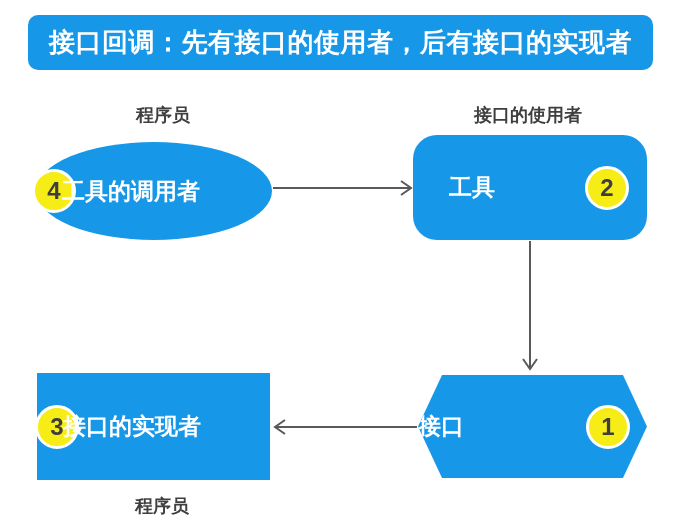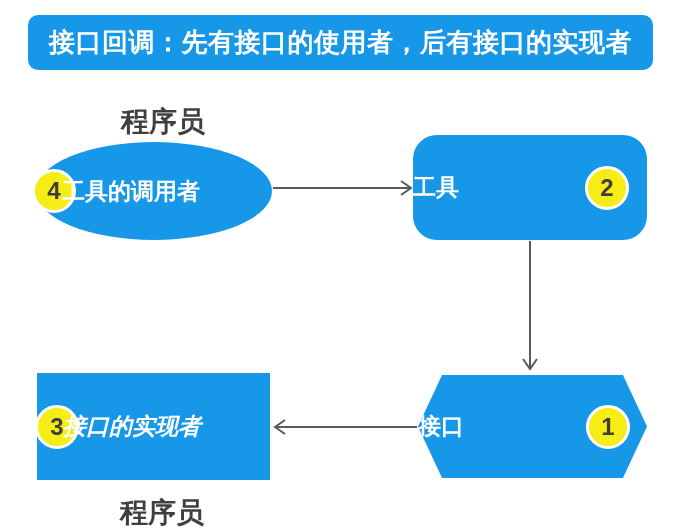--- a/index.html
+++ b/index.html
@@ -30,21 +30,21 @@
     align-items: center;
     justify-content: center;
     letter-spacing: 0.5px;
     white-space: nowrap;
   }
   .caption {
     position: absolute;
     width: 220px;
     text-align: center;
     color: #3F3F3F;
-    font-size: 28px;
+    font-size: 18px;
     font-weight: bold;
   }
   .node {
     position: absolute;
     background: #1797E8;
     color: #ffffff;
     font-weight: bold;
     font-size: 23px;
   }
   .node .label-wrap {
@@ -66,21 +66,21 @@
   }
   .hexagon {
     left: 418px; top: 375px;
     width: 229px; height: 103px;
     clip-path: polygon(0% 50%, 10.5% 0%, 89.5% 0%, 100% 50%, 89.5% 100%, 10.5% 100%);
   }
   .sharp-rect {
     left: 37px; top: 373px;
     width: 233px; height: 107px;
   }
-  .sharp-rect .label-wrap { padding-left: 26px; font-style: italic; }
+  .sharp-rect .label-wrap { padding-left: 26px; }
   .badge {
     position: absolute;
     width: 38px; height: 38px;
     background: #F6EC16;
     border: 3px solid #ffffff;
     border-radius: 50%;
     color: #3E3E3E;
     font-size: 24px;
     font-weight: bold;
     display: flex;
@@ -107,31 +107,32 @@
 <body>
 
 <div id="canvas">
 
   <div class="title-banner">
     <span>接口回调：先有接口的使用者，后有接口的实现者</span>
   </div>
 
   <div class="caption" style="left: 53px; top: 103px;">程序员</div>
 
+  <div class="caption" style="left: 418px; top: 103px;">接口的使用者</div>
 
   <div class="node ellipse">
     <div class="badge badge-left">4</div>
     <div class="label-wrap">
       <span>工具的调用者</span>
     </div>
   </div>
 
   <div class="node round-rect">
     <div class="badge badge-right">2</div>
-    <div class="label-wrap" style="padding-right: 64px;">
+    <div class="label-wrap" style="padding-right: 64px; margin-left: 36px;">
       <span>工具</span>
     </div>
   </div>
 
   <div class="node hexagon">
     <div class="badge badge-right" style="left: 168px;">1</div>
     <div class="label-wrap" style="padding-right: 46px;">
       <span>接口</span>
     </div>
   </div>

